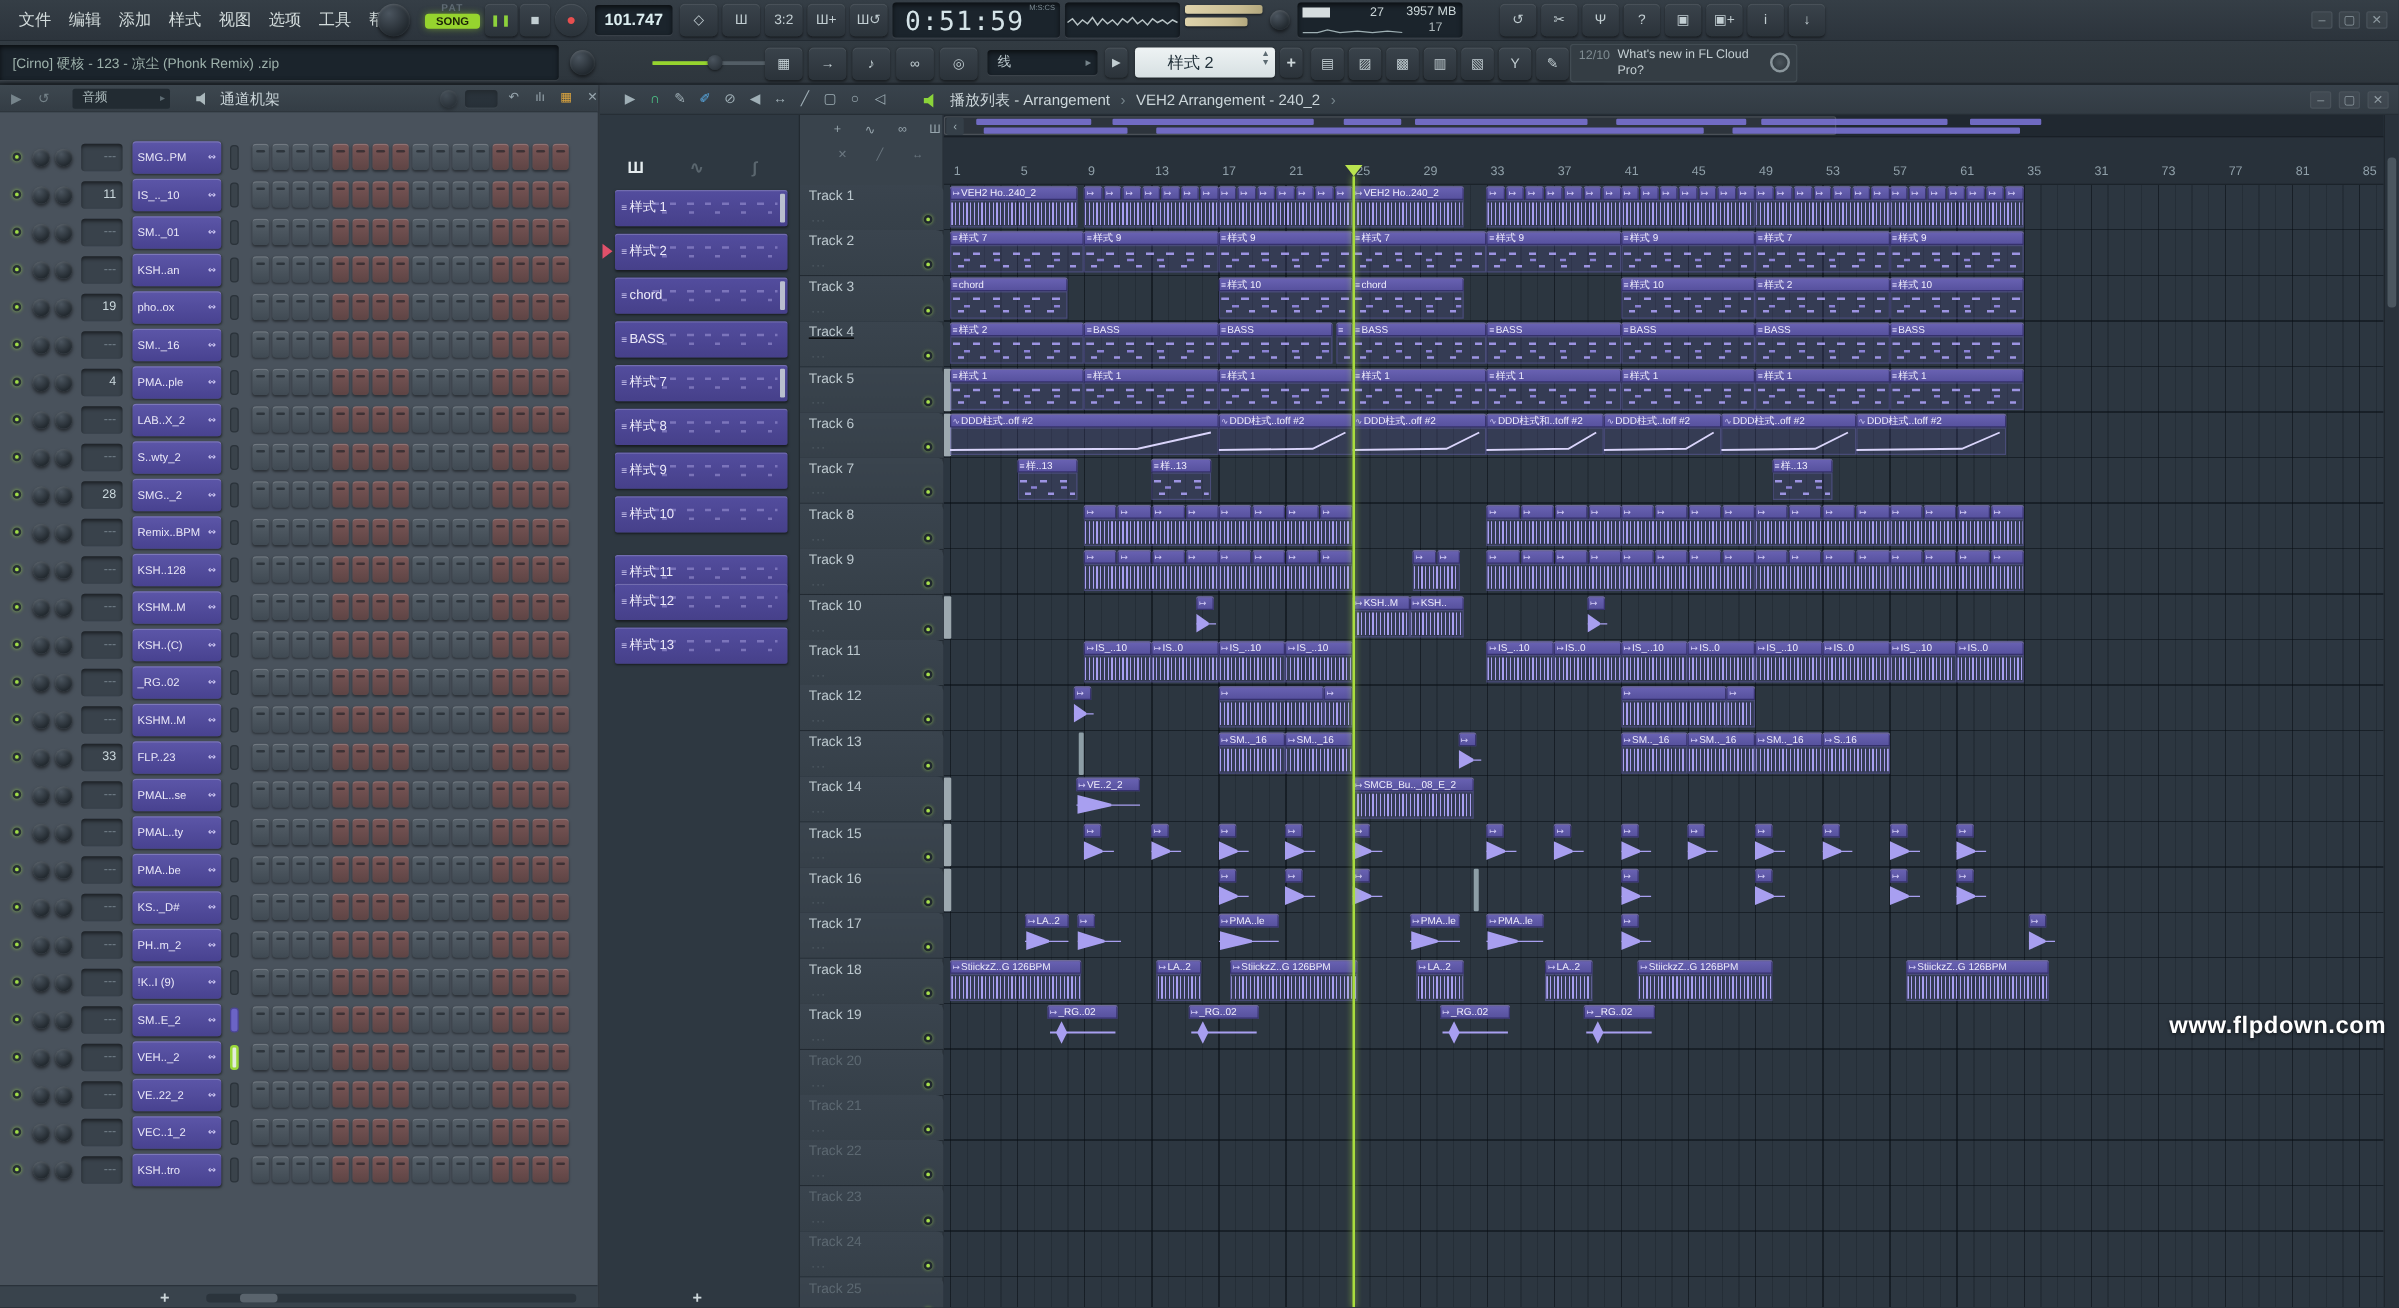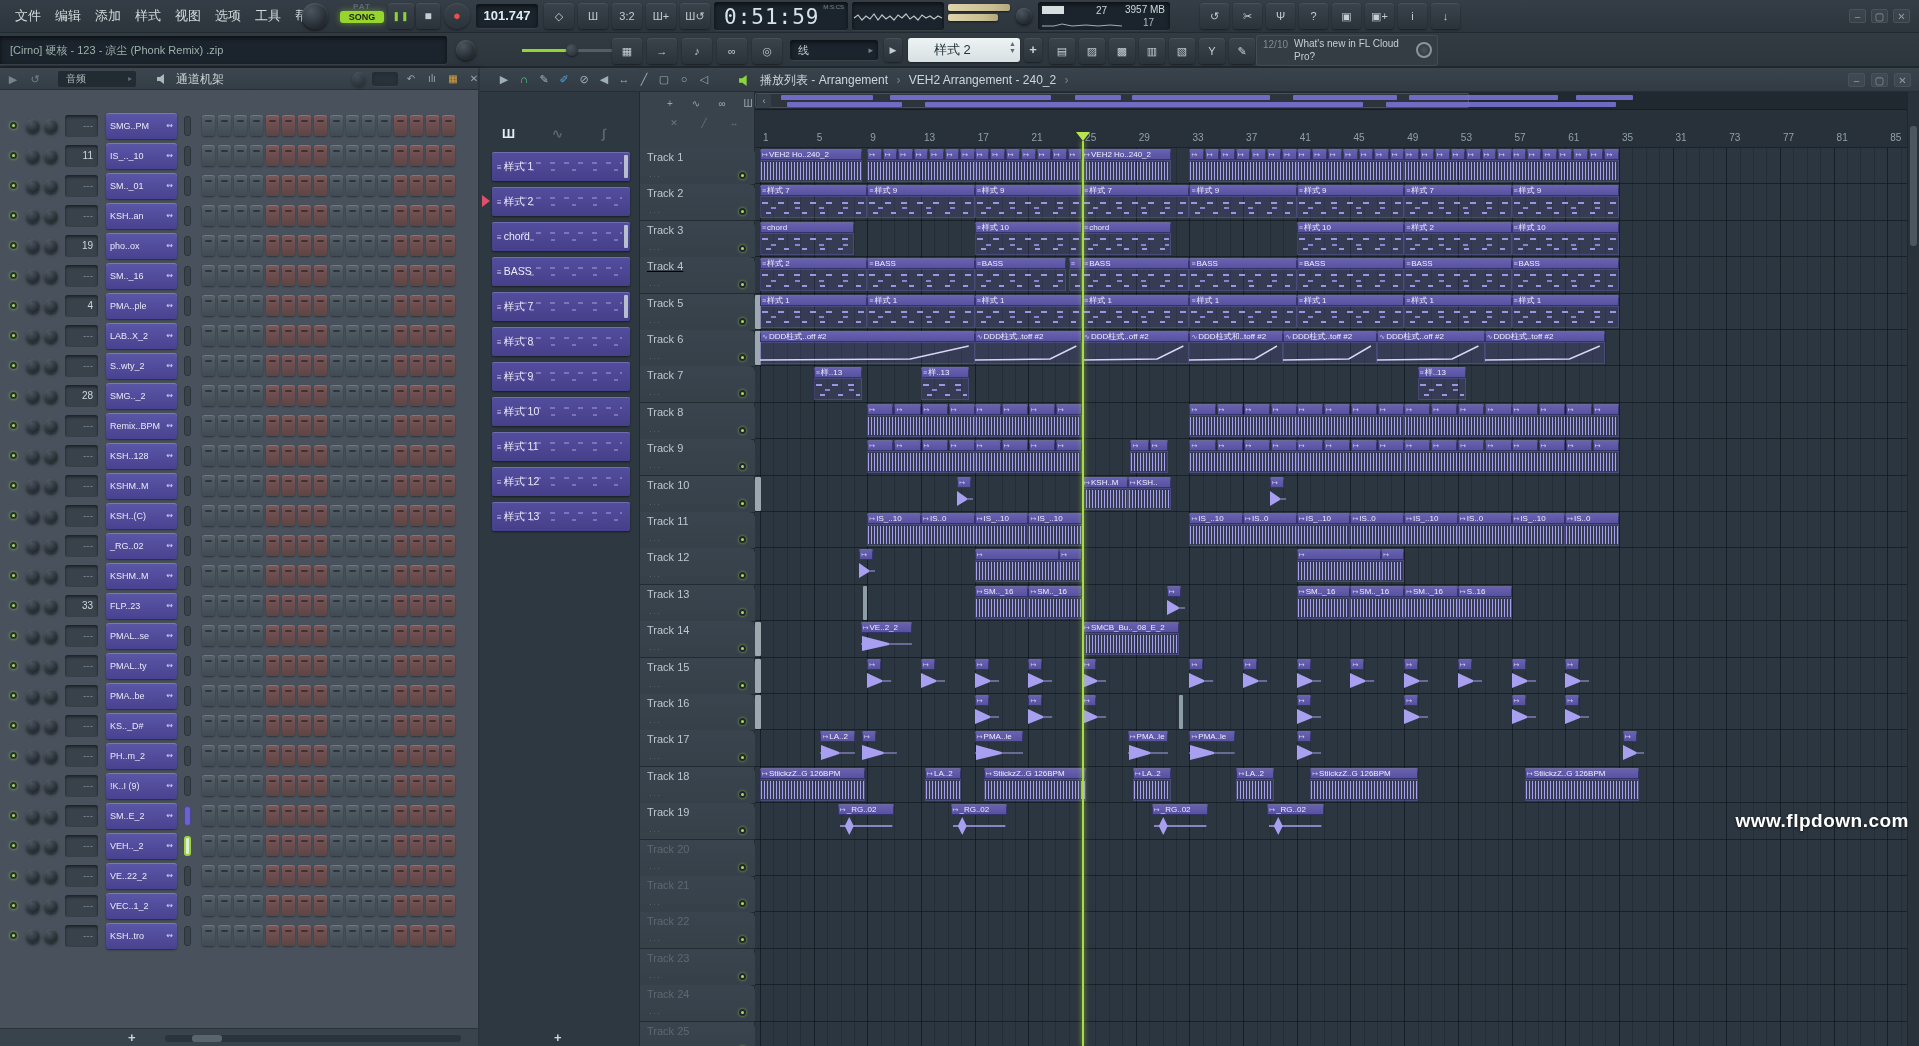--- a/index.html
+++ b/index.html
@@ -935,21 +935,21 @@
       <div id="pkbtns">
           <div class="pbtn" style="top: 60px;"><span class="ic">≡</span><span>样式 1</span><div class="pv"></div><div class="edge"></div></div>
           <div class="pbtn" style="top: 95px;"><span class="ic">≡</span><span>样式 2</span><div class="pv"></div></div>
           <div class="seltri" style="left: 2px; top: 103px;"></div>
           <div class="pbtn" style="top: 130px;"><span class="ic">≡</span><span>chord</span><div class="pv"></div><div class="edge"></div></div>
           <div class="pbtn" style="top: 165px;"><span class="ic">≡</span><span>BASS</span><div class="pv"></div></div>
           <div class="pbtn" style="top: 200px;"><span class="ic">≡</span><span>样式 7</span><div class="pv"></div><div class="edge"></div></div>
           <div class="pbtn" style="top: 235px;"><span class="ic">≡</span><span>样式 8</span><div class="pv"></div></div>
           <div class="pbtn" style="top: 270px;"><span class="ic">≡</span><span>样式 9</span><div class="pv"></div></div>
           <div class="pbtn" style="top: 305px;"><span class="ic">≡</span><span>样式 10</span><div class="pv"></div></div>
-          <div class="pbtn" style="top: 340px;"><span class="ic">≡</span><span>样式 11</span><div class="pv"></div></div>
+          <div class="pbtn" style="top: 352px;"><span class="ic">≡</span><span>样式 11</span><div class="pv"></div></div>
           <div class="pbtn" style="top: 375px;"><span class="ic">≡</span><span>样式 12</span><div class="pv"></div></div>
           <div class="pbtn" style="top: 410px;"><span class="ic">≡</span><span>样式 13</span><div class="pv"></div></div>
         </div>
       <span class="plus abs" style="left:74px;top:938px;">+</span>
     </div>
 
     <div class="thcol">
       <div id="corner">
           <div class="cornbtn" style="left: 20px; top: 6px; width: 20px;">+</div>
           <div class="cornbtn" style="left: 46px; top: 6px; width: 20px;">∿</div>

